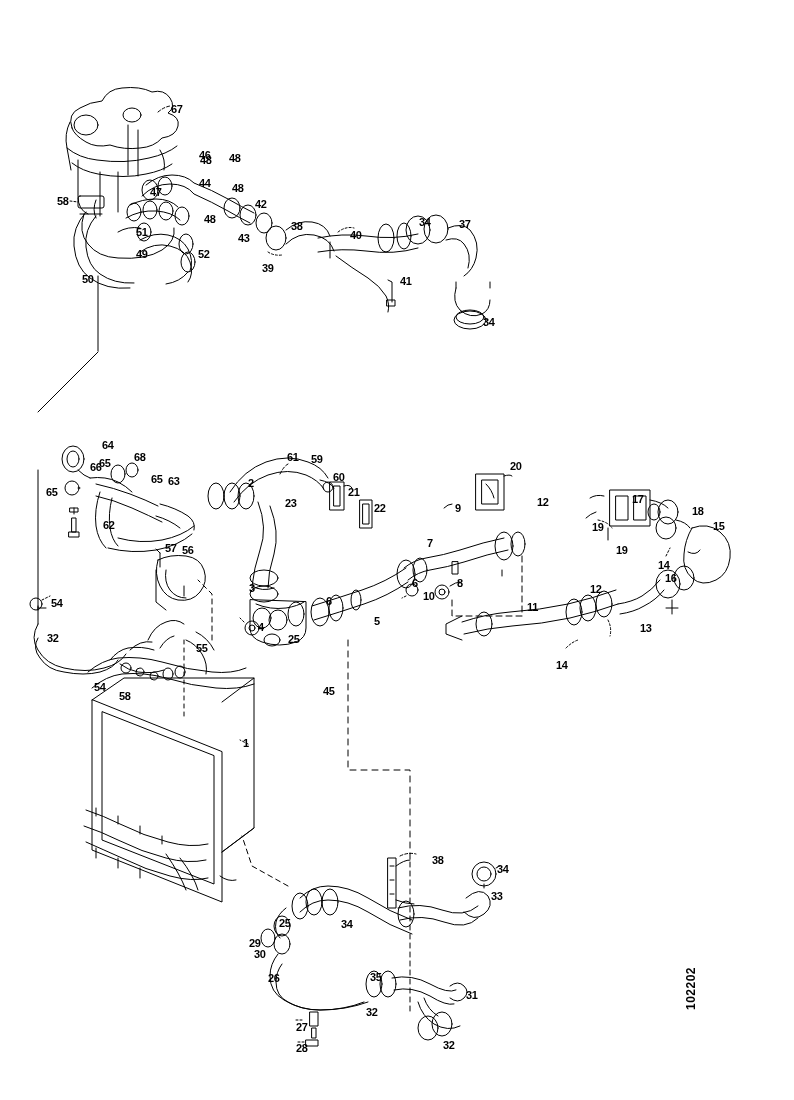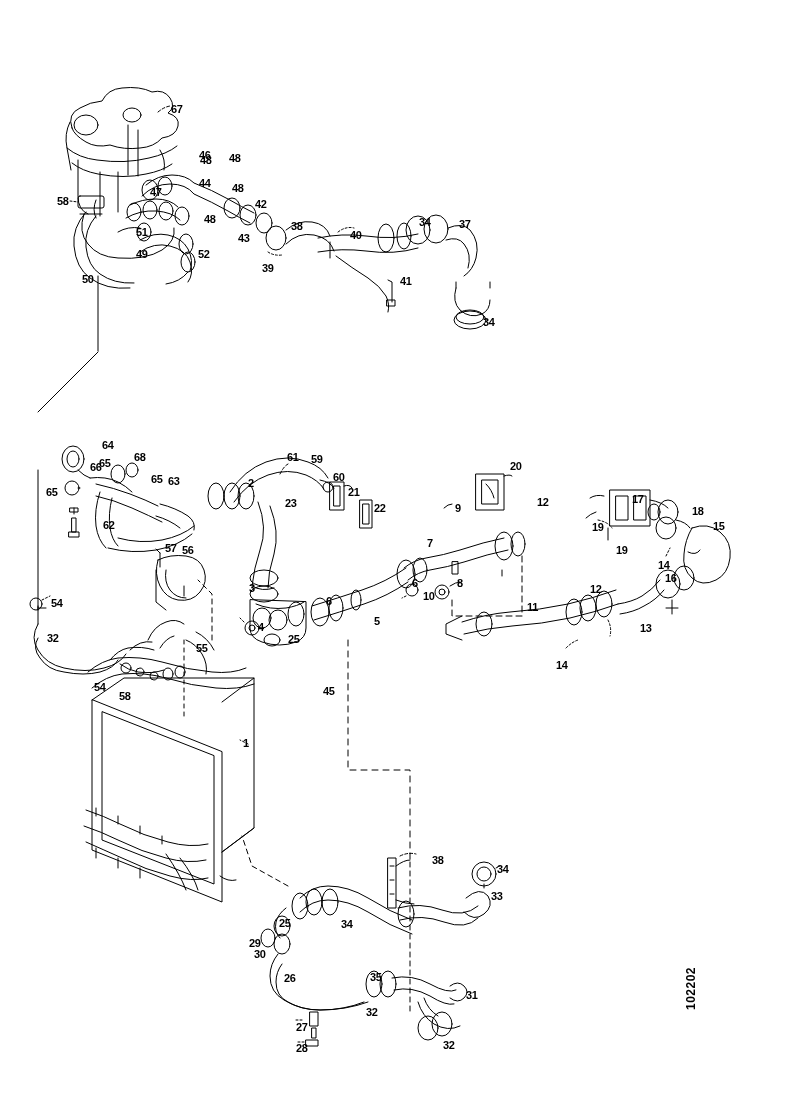--- a/index.html
+++ b/index.html
@@ -432,21 +432,21 @@
       <div class="lbl" style="left: 640px; top: 623px;">13</div>
       <div class="lbl" style="left: 556px; top: 660px;">14</div>
       <div class="lbl" style="left: 432px; top: 855px;">38</div>
       <div class="lbl" style="left: 497px; top: 864px;">34</div>
       <div class="lbl" style="left: 491px; top: 891px;">33</div>
       <div class="lbl" style="left: 279px; top: 918px;">25</div>
       <div class="lbl" style="left: 341px; top: 919px;">34</div>
       <div class="lbl" style="left: 370px; top: 937px; margin-top: 35px;">35</div>
       <div class="lbl" style="left: 249px; top: 938px;">29</div>
       <div class="lbl" style="left: 254px; top: 949px;">30</div>
-      <div class="lbl" style="left: 284px; top: 973px;">26</div>
+      <div class="lbl" style="left: 268px; top: 973px;">26</div>
       <div class="lbl" style="left: 466px; top: 990px;">31</div>
       <div class="lbl" style="left: 366px; top: 1007px;">32</div>
       <div class="lbl" style="left: 296px; top: 1022px;">27</div>
       <div class="lbl" style="left: 296px; top: 1043px;">28</div>
       <div class="lbl" style="left: 443px; top: 1040px;">32</div>
     </div>
 
   <div class="sheetcode" style="left:684px; top:1010px;">102202</div>
 
 </div>

